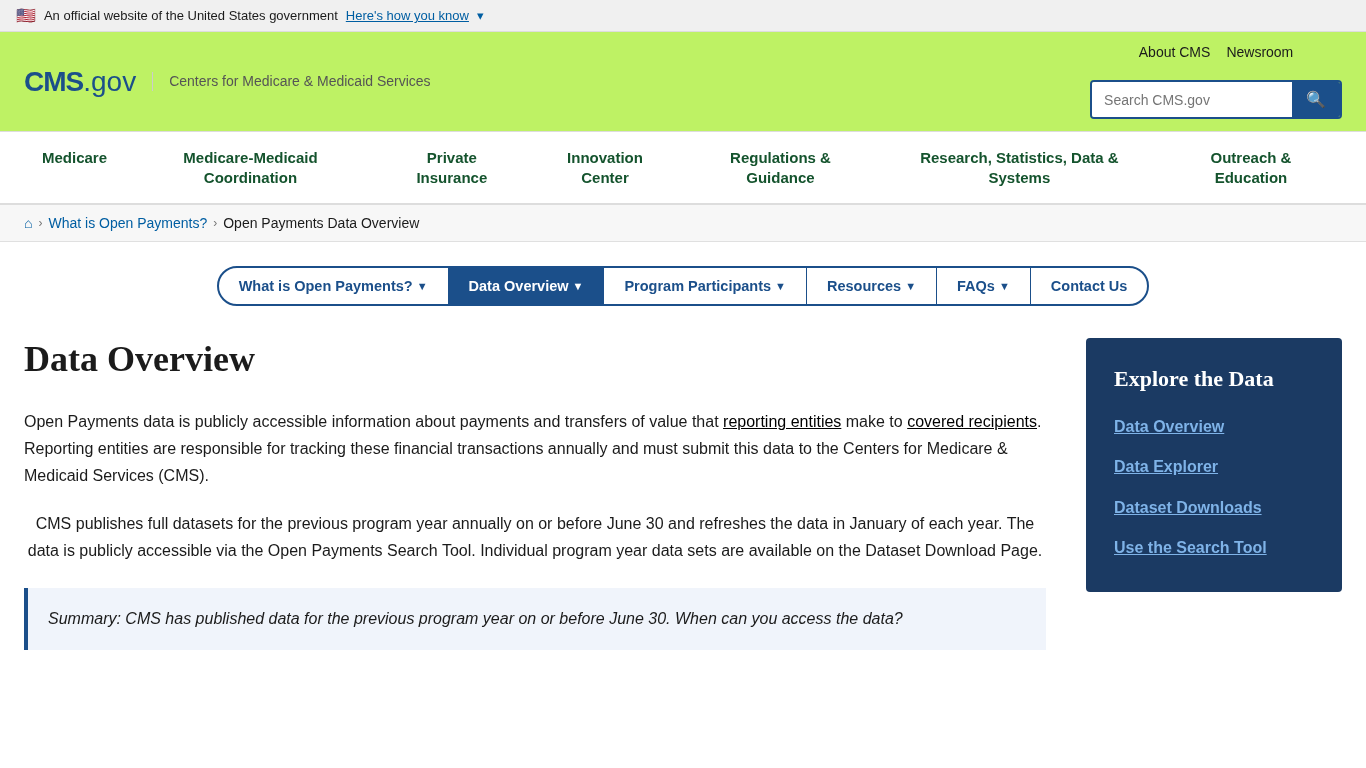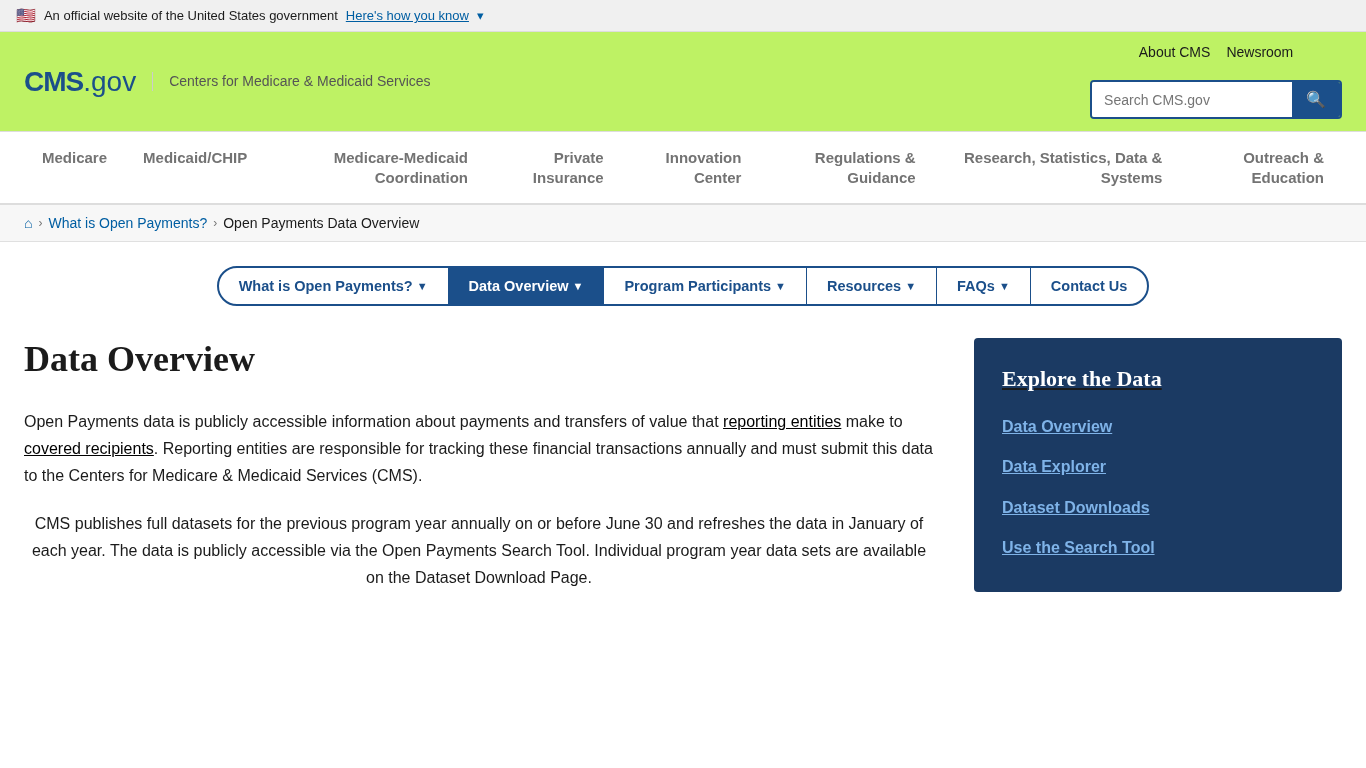--- a/index.html
+++ b/index.html
@@ -93,25 +93,25 @@
     .main-nav {
       background: #fff;
       border-bottom: 2px solid #ddd;
       padding: 0 24px;
       display: flex;
       gap: 0;
     }
     .main-nav a {
       display: block;
       padding: 16px 18px;
-      color: #737373;
+      color: #14532d;
       text-decoration: none;
       font-size: 15px;
       font-weight: 600;
-      text-align: right;
+      text-align: center;
       line-height: 1.3;
     }
 
     
     .breadcrumb {
       background: #f7f7f7;
       padding: 10px 24px;
       display: flex;
       align-items: center;
       gap: 6px;
@@ -195,23 +195,22 @@
       border-left: 4px solid #1b4f8a;
       padding: 18px 20px;
       font-size: 16px;
       line-height: 1.6;
       color: #1b1b1b;
       font-style: italic;
     }
 
     
     .sidebar {
-      width: 368px;
+      width: 256px;
       flex-shrink: 0;
-      text-decoration: underline;
     }
     .explore-box {
       background: #1b3a63;
       color: white;
       border-radius: 4px;
       padding: 28px 28px 32px;
     }
     .explore-title {
       font-size: 22px;
       font-weight: 700;
@@ -260,21 +259,20 @@
       <input type="text" placeholder="Search CMS.gov" style="">
       <button type="submit">
         <span>🔍</span>
       </button>
     </form>
   </div>
 </header>
 
 <nav class="main-nav">
   <a href="#">Medicare</a>
-  <a href="#">Medicaid/CHIP</a>
   <a href="#">Medicare-Medicaid Coordination</a>
   <a href="#">Private Insurance</a>
   <a href="#">Innovation Center</a>
   <a href="#">Regulations &amp; Guidance</a>
   <a href="#">Research, Statistics, Data &amp; Systems</a>
   <a href="#">Outreach &amp; Education</a>
 </nav>
 
 <div class="breadcrumb">
   <a href="#">
@@ -318,20 +316,23 @@
 
   <main class="main-content">
     <h1 class="page-title">Data Overview</h1>
 
     <p class="intro-text">
       <span>Open Payments data is publicly accessible information about payments and transfers of value that </span><a href="#">reporting entities</a><span> make to </span><a href="#">covered recipients</a><span>. Reporting entities are responsible for tracking these financial transactions annually and must submit this data to the Centers for Medicare &amp; Medicaid Services (CMS).</span>
     </p>
 
     <p class="second-text">CMS publishes full datasets for the previous program year annually on or before June 30 and refreshes the data in January of each year. The data is publicly accessible via the Open Payments Search Tool. Individual program year data sets are available on the Dataset Download Page.</p>
 
+    <div class="teaser-box">
+      <span>Summary: CMS has published data for the previous program year on or before June 30. When can you access the data?</span>
+    </div>
   </main>
 
   <aside class="sidebar">
     <div class="explore-box">
       <h2 class="explore-title">Explore the Data</h2>
       <div class="explore-links">
         <a href="#">Data Overview</a>
         <a href="#">Data Explorer</a>
         <a href="#">Dataset Downloads</a>
         <a href="#">Use the Search Tool</a>

